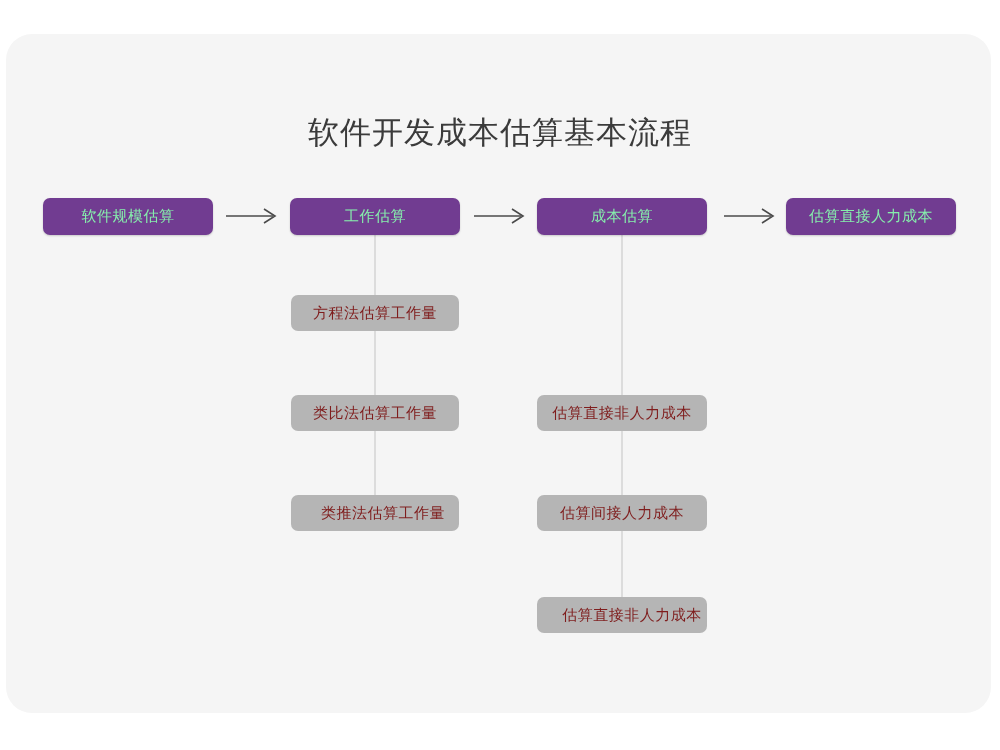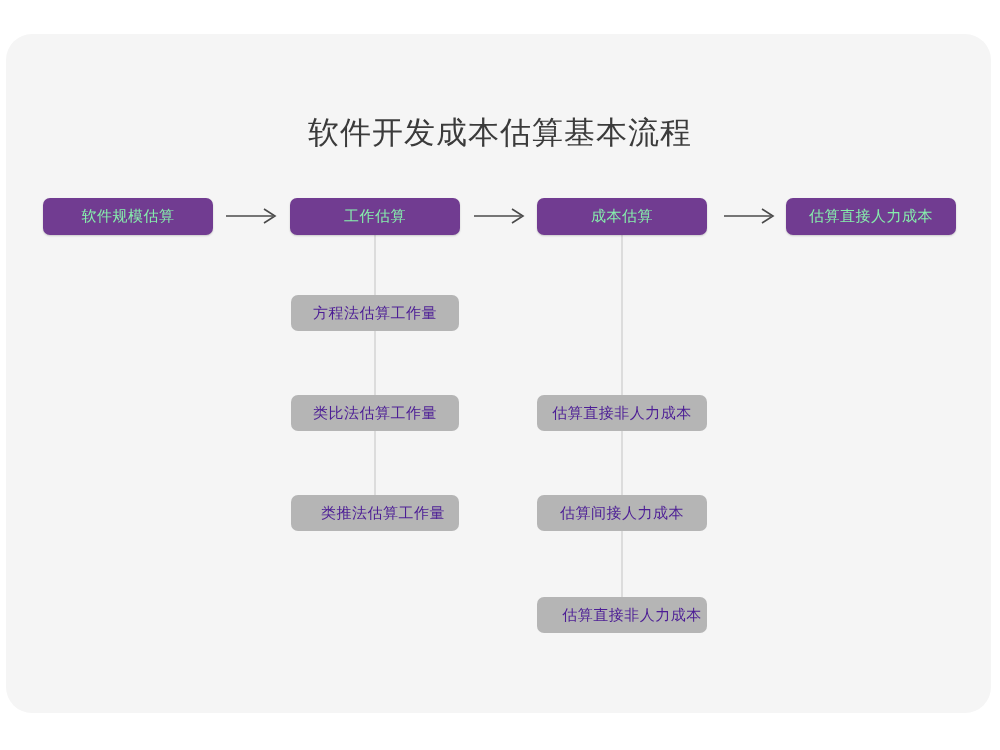--- a/index.html
+++ b/index.html
@@ -74,21 +74,21 @@
     color: #86efac;
   }
 
   .node.primary {
     background: #713c91;
     box-shadow: 0 1px 2px rgba(0,0,0,0.18);
   }
 
   .node.secondary {
     background: #b5b5b5;
-    color: #4c1d95;
+    color: #7f1d1d;
   }
 
   
   .arrow {
     position: absolute;
     height: 24px;
   }
   .arrow svg { display: block; }
 </style>
 </head>

